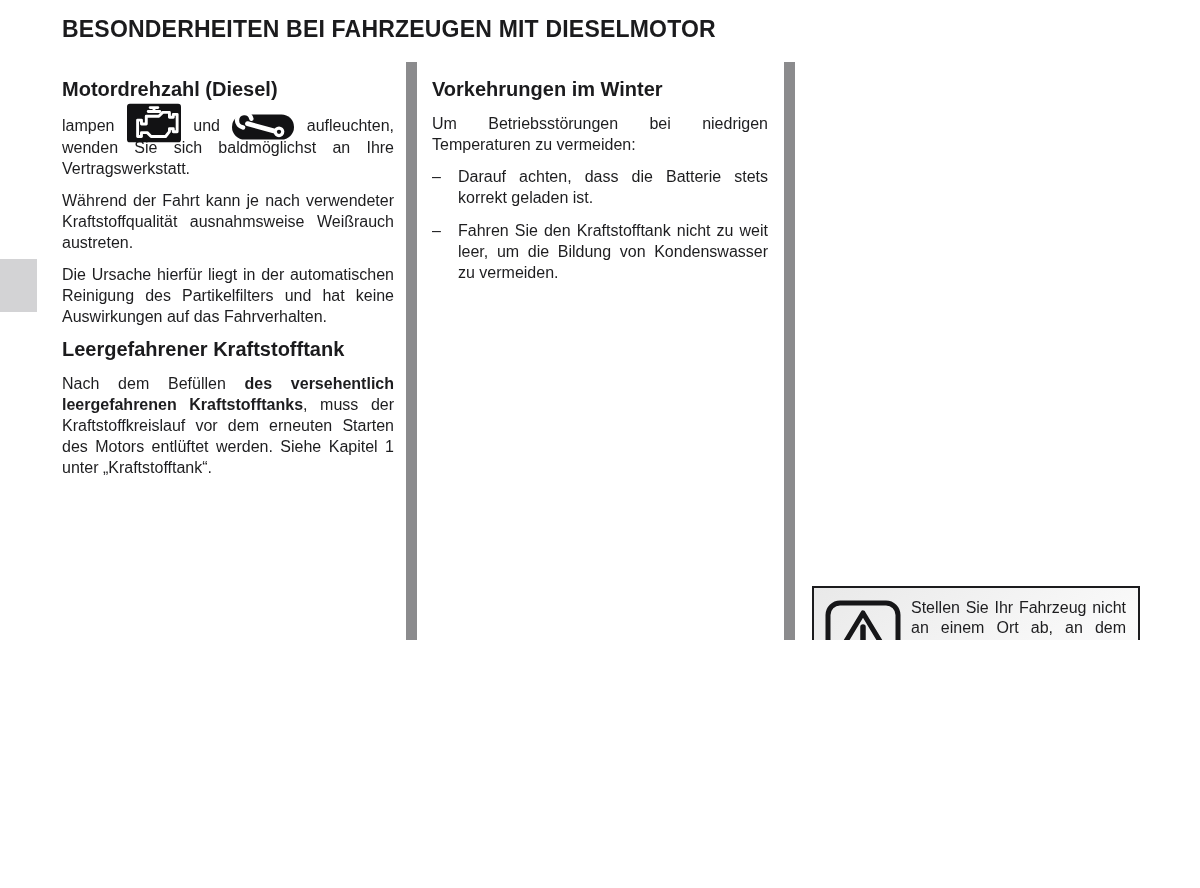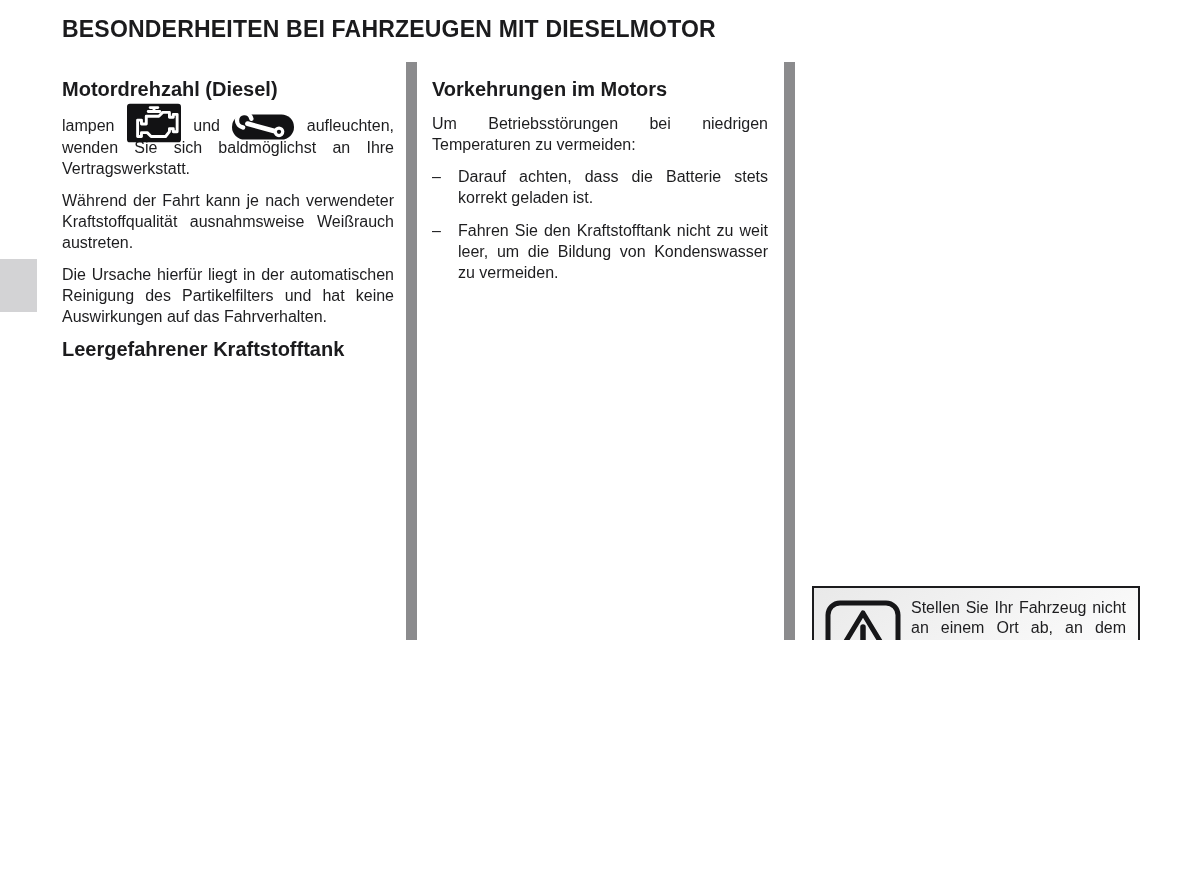--- a/index.html
+++ b/index.html
@@ -78,28 +78,29 @@
               <line x1="16" y1="9.5" x2="45" y2="17.5" stroke="#ffffff" stroke-width="5" stroke-linecap="round"></line>
               <circle cx="48.5" cy="18" r="5.5" fill="#ffffff"></circle>
               <circle cx="48.5" cy="18" r="2.2" fill="#121214"></circle>
             </svg></span><span> aufleuchten, wenden Sie sich baldmöglichst an Ihre Vertragswerkstatt.</span></p>
       <p class="body-p">Während der Fahrt kann je nach verwendeter Kraftstoffqualität ausnahmsweise Weißrauch austreten.</p>
       <p class="body-p">Die Ursache hierfür liegt in der automatischen Reinigung des Partikelfilters und hat keine Auswirkungen auf das Fahrverhalten.</p>
     </section>
 
     <section class="sec-2">
       <h2 class="sec-heading">Leergefahrener Kraftstofftank</h2>
+      <p class="body-p"><span>Nach dem Befüllen </span><strong>des versehentlich leergefahrenen Kraftstofftanks</strong><span>, muss der Kraftstoffkreislauf vor dem erneuten Starten des Motors entlüftet werden. Siehe Kapitel 1 unter „Kraftstofftank“.</span></p>
     </section>
   </div>
 
   <div class="vbar vbar-1"></div>
 
   <div class="col col-mid">
     <section>
-      <h2 class="sec-heading">Vorkehrungen im Motors</h2>
+      <h2 class="sec-heading">Vorkehrungen im Winter</h2>
       <p class="body-p">Um Betriebsstörungen bei niedrigen Temperaturen zu vermeiden:</p>
       <div class="bullet">
         <span class="marker">–</span>
         <span class="btext">Darauf achten, dass die Batterie stets korrekt geladen ist.</span>
       </div>
       <div class="bullet">
         <span class="marker">–</span>
         <span class="btext">Fahren Sie den Kraftstofftank nicht zu weit leer, um die Bildung von Kondenswasser zu vermeiden.</span>
       </div>
     </section>

